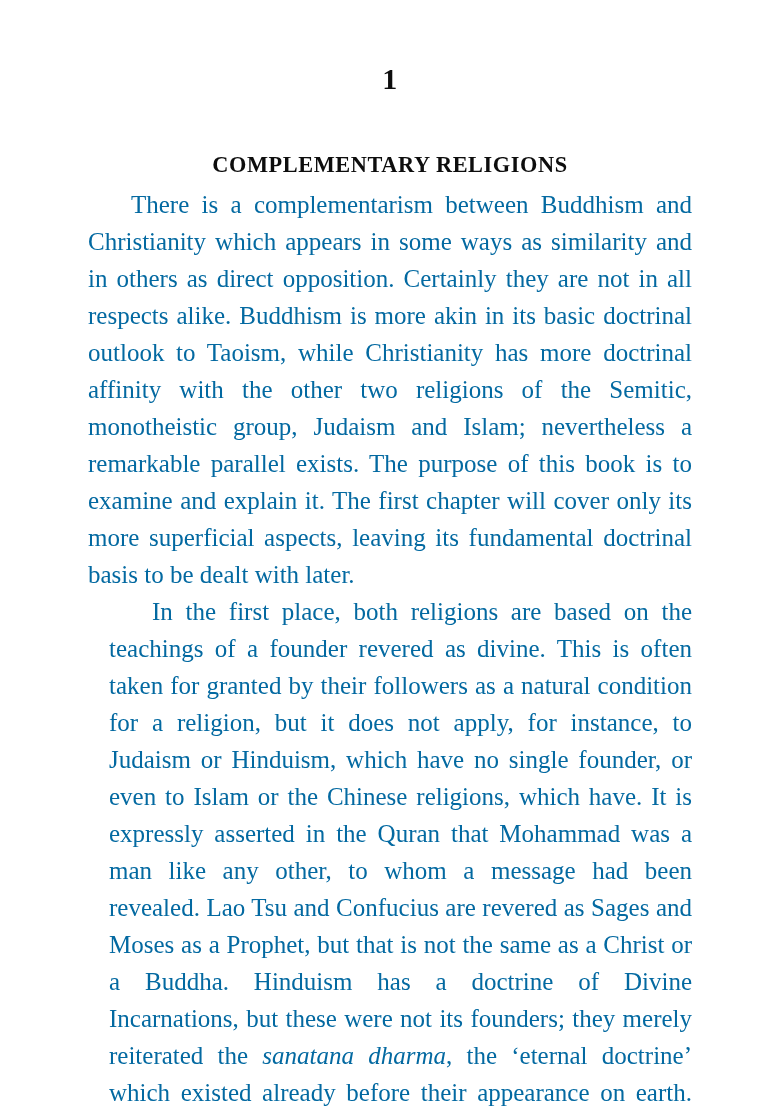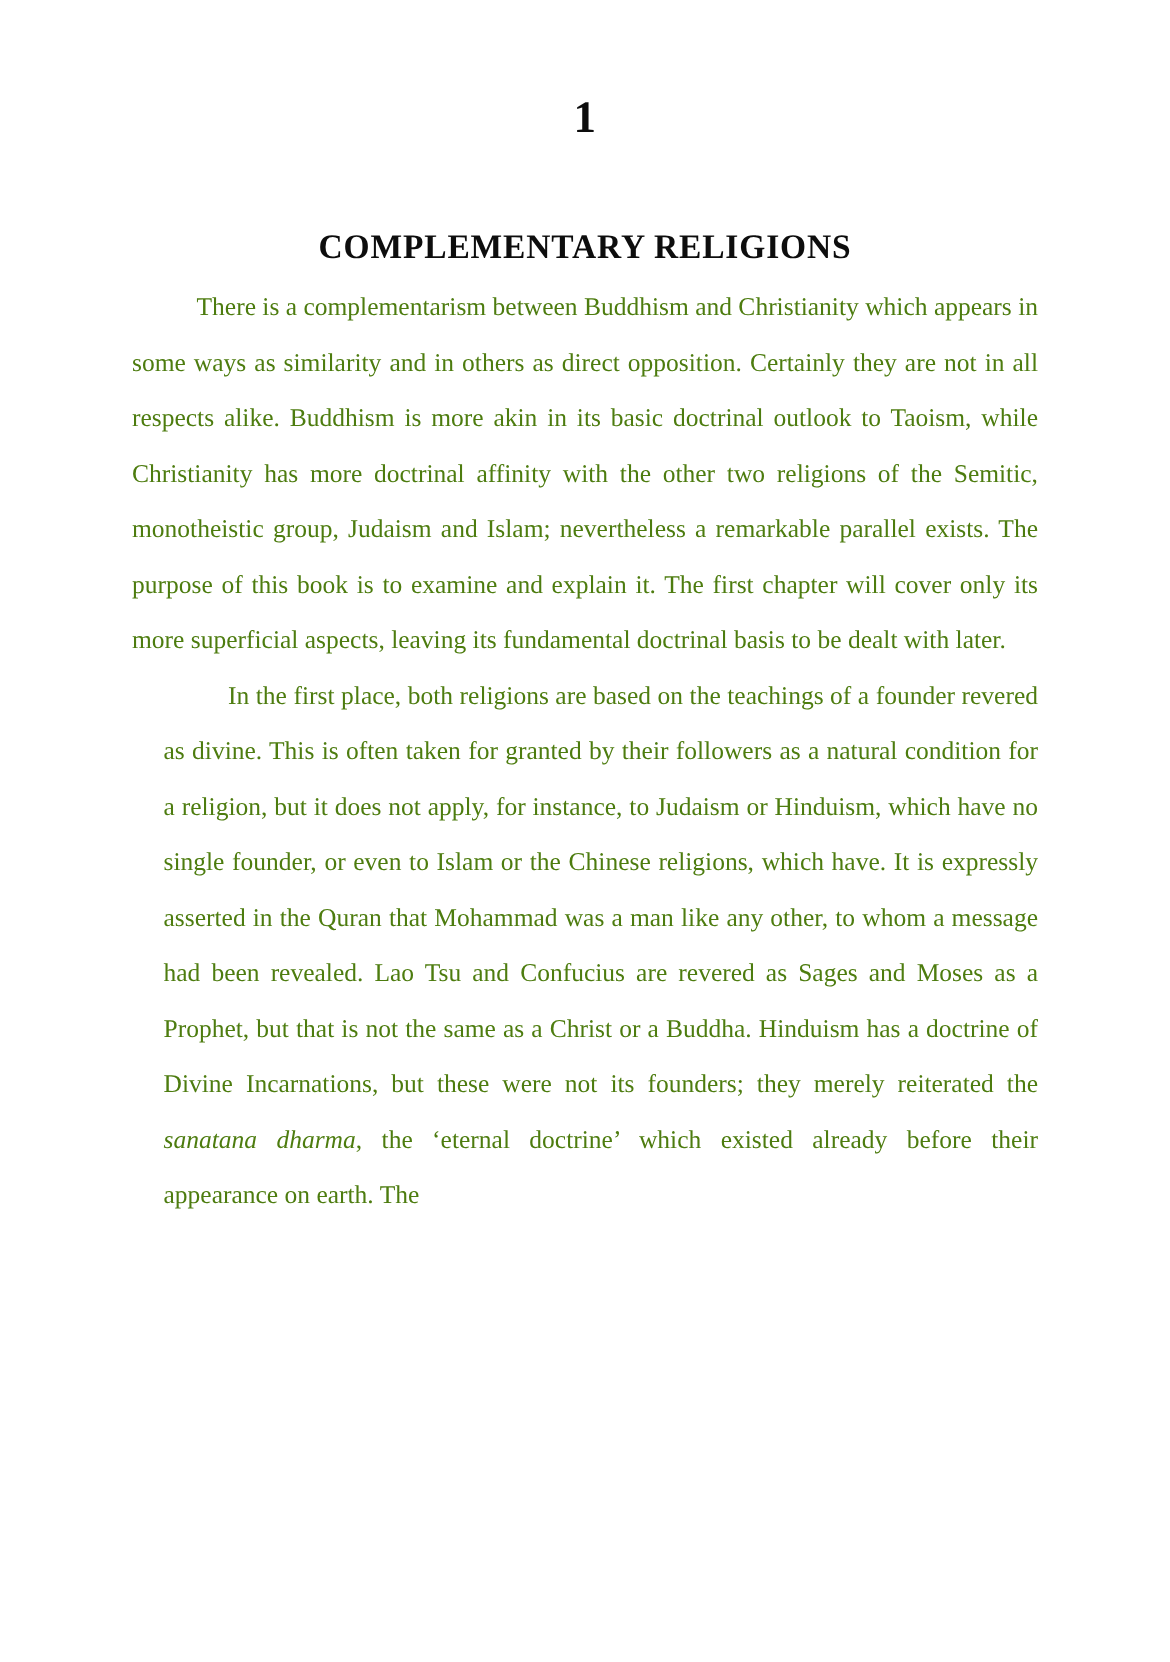--- a/index.html
+++ b/index.html
@@ -62,23 +62,23 @@
     top: 186px;
     left: 88px;
     width: 604px;
   }
 
   .body-paragraph {
     margin: 0;
     text-align: justify;
     text-justify: inter-word;
     text-indent: 43px;
-    font-size: 17px;
+    font-size: 25px;
     line-height: 37px;
-    color: #4d7c0f;
+    color: #0369a1;
     -webkit-font-smoothing: antialiased;
     hyphens: none;
   }
 
   .body-paragraph + .body-paragraph {
     margin-top: 0;
     margin-left: 21px;
   }
 
   

